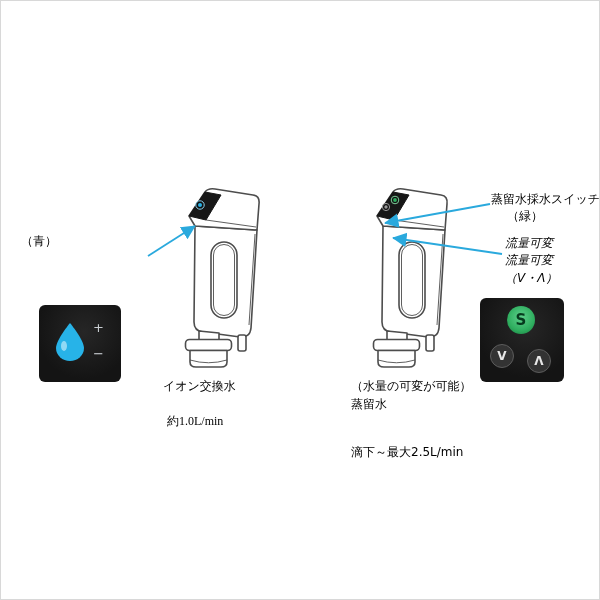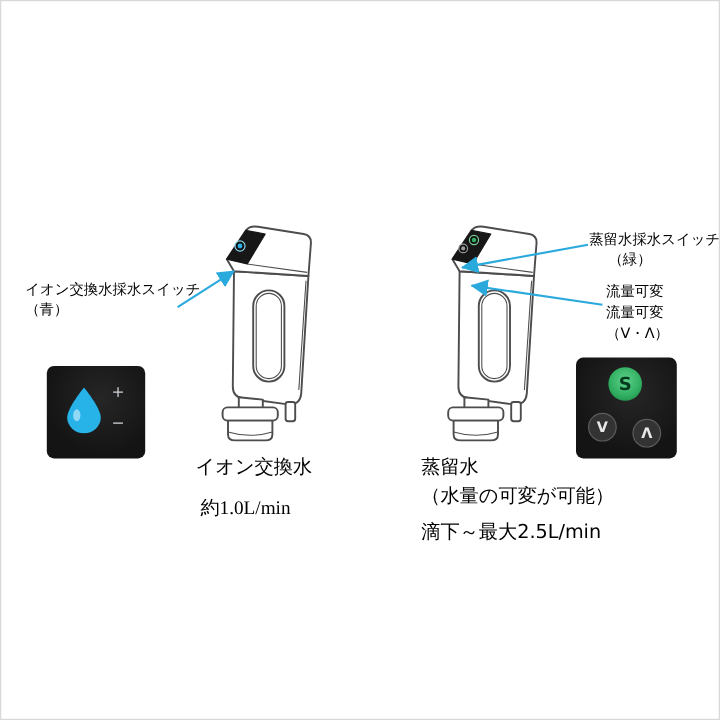--- a/index.html
+++ b/index.html
@@ -5,21 +5,21 @@
   html,body{margin:0;padding:0;background:#fff;}
   .stage{
     position:relative;width:600px;height:600px;background:#ffffff;
     border:1px solid #d8d8d8;box-sizing:border-box;overflow:hidden;
     font-family:"DejaVu Sans","Liberation Sans",sans-serif;color:#000;
   }
   .abs{position:absolute;}
   .lbl{font-size:12px;line-height:1.45;white-space:nowrap;color:#000;}
   .lbl span{display:block;}
   .indent{padding-left:16px;}
-  .caption{font-size:16px;line-height:1.5;white-space:nowrap;color:#000;}
+  .caption{font-size:12px;line-height:1.5;white-space:nowrap;color:#000;}
   
   .f-line{stroke:var(--line-art,#4d4d4d);fill:#ffffff;stroke-width:1.6;stroke-linejoin:round;}
   .f-thin{stroke:var(--line-art,#4d4d4d);fill:none;stroke-width:0.9;}
   .f-panel{fill:#171717;stroke:#171717;stroke-linejoin:round;}
   .ring-blue{fill:#101010;stroke:#8fd4ee;stroke-width:1;}
   .dot-blue{fill:var(--droplet,#27b3e8);}
   .ring-green{fill:#101010;stroke:#7fce9a;stroke-width:1;}
   .dot-green{fill:var(--green-button,#2fae5f);}
   .ring-gray{fill:#101010;stroke:#9a9a9a;stroke-width:1;}
   .dot-gray{fill:#9a9a9a;}
@@ -106,30 +106,29 @@
       <marker id="ah" markerWidth="9" markerHeight="9" refX="7.5" refY="4" orient="auto">
         <path class="arrow-head" d="M0,0 L8,4 L0,8 Z"></path>
       </marker>
     </defs>
     <line class="arrow-line" x1="147" y1="255" x2="194" y2="225" marker-end="url(#ah)"></line>
     <line class="arrow-line" x1="489" y1="203" x2="384" y2="222" marker-end="url(#ah)"></line>
     <line class="arrow-line" x1="501" y1="253" x2="392" y2="237" marker-end="url(#ah)"></line>
   </svg>
 
   <div class="abs lbl" style="left:20px;top:232px;">
-    <span>イオン交換水採水スイッチ</span>
     <span>（青）</span>
   </div>
 
   <div class="abs lbl" style="left:490px;top:190px;">
     <span>蒸留水採水スイッチ</span>
     <span class="indent">（緑）</span>
   </div>
 
-  <div class="abs lbl" style="left:504px;top:234px;">
+  <div class="abs lbl" style="left:504px;top:234px;font-style:italic;">
     <span>流量可変</span>
     <span>流量可変</span>
     <span>（V・Λ）</span>
   </div>
 
   <div class="abs panel" style="left:38px;top:304px;width:82px;height:77px;">
     <svg class="abs" style="left:14px;top:16px;" width="34" height="42" viewBox="0 0 34 42">
       <path class="droplet-shape" d="M17,2 C17,2 31,19 31,27 A14,13 0 1 1 3,27 C3,19 17,2 17,2 Z"></path>
       <ellipse cx="11" cy="25" rx="3" ry="5" fill="#bfeaf9" opacity="0.7"></ellipse>
     </svg>
@@ -146,18 +145,18 @@
     </div>
     <div class="round-btn btn-vl" style="left:47px;top:51px;">
       <span>Λ</span>
     </div>
   </div>
 
   <div class="abs caption" style="left:162px;top:376px;">イオン交換水</div>
   <div class="abs caption" style="left:166px;top:411px;font-family:Liberation Serif, serif;">約1.0L/min</div>
 
   <div class="abs caption" style="left:350px;top:376px;">
+    <span style="display:block;">（水量の可変が可能）</span>
     <span style="display:block;">蒸留水</span>
-    <span style="display:block;">（水量の可変が可能）</span>
   </div>
-  <div class="abs caption" style="left:350px;top:430px;">滴下～最大2.5L/min</div>
+  <div class="abs caption" style="left:350px;top:442px;">滴下～最大2.5L/min</div>
 
 </div>
 
 </body></html>

